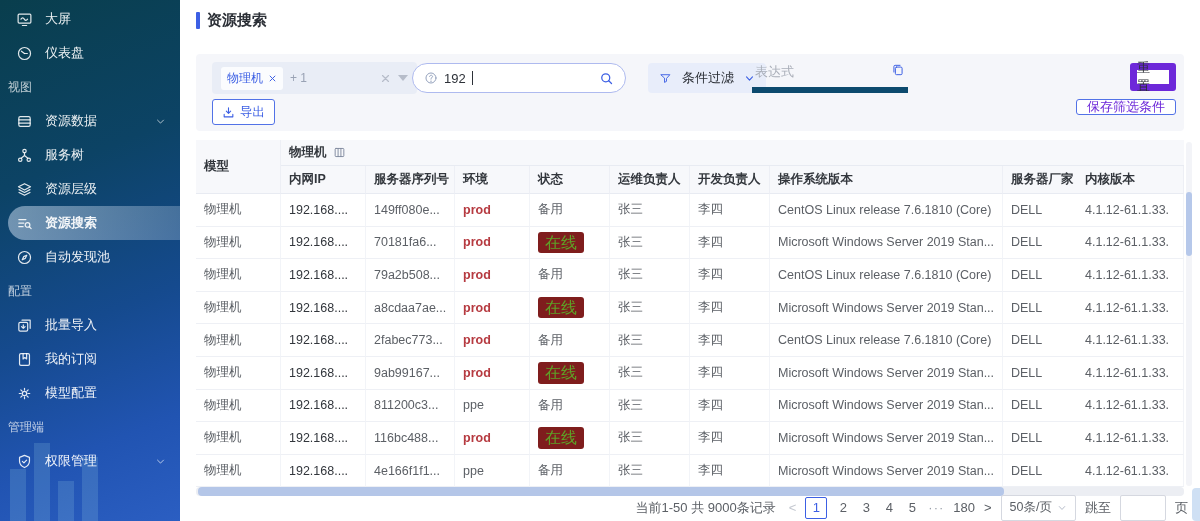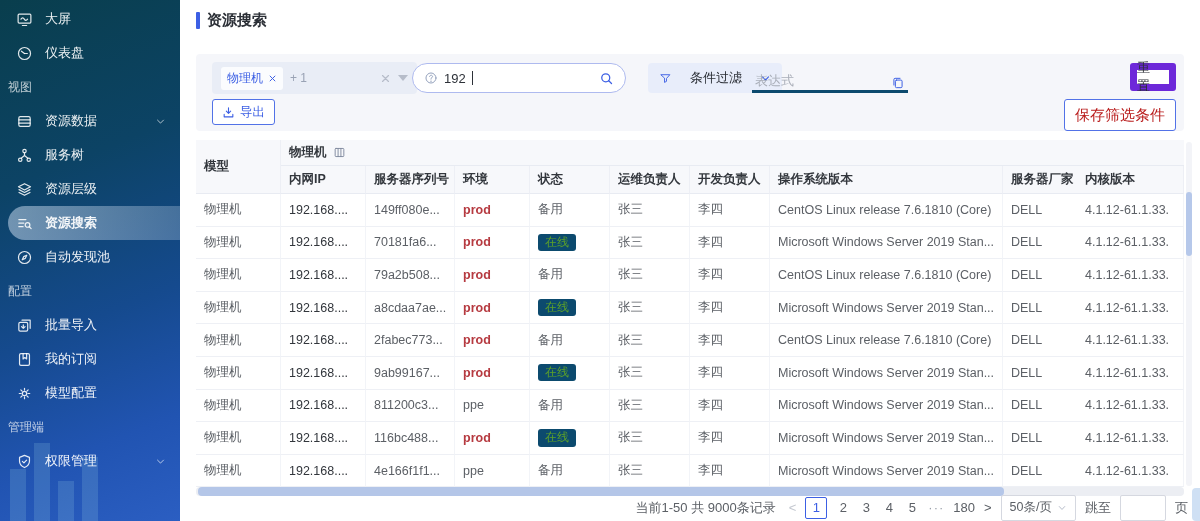--- a/index.html
+++ b/index.html
@@ -53,50 +53,50 @@
   .tri{width:0;height:0;border-left:5px solid transparent;border-right:5px solid transparent;border-top:6px solid #b6bcc9}
 
   .spill{position:absolute;left:216px;top:9px;width:214px;height:30px;background:#fff;border:1px solid #aebaef;
          border-radius:16px;box-sizing:border-box;display:flex;align-items:center;gap:6px;padding:0 11px}
   .spill .q{width:14px;height:14px;color:#93a0bb}
   .spill .val{font-size:13px;color:#2d3138}
   .spill .caret-bar{width:1px;height:14px;background:#2d3138}
   .spill .mag{margin-left:auto;width:15px;height:15px;color:#3C5FE4;cursor:pointer}
 
   .cond{position:absolute;left:452px;top:9px;height:30px;padding:0 11px;background:#e8edfa;border-radius:4px;
-        display:flex;align-items:center;gap:18px;font-size:13px;color:#2b2f36;cursor:pointer}
+        display:flex;align-items:center;gap:10px;font-size:13px;color:#2b2f36;cursor:pointer}
   .cond .funnel{width:13px;height:13px;color:#3C5FE4}
   .cond .dn{width:11px;height:11px;color:#3C5FE4}
 
-  .expr{position:absolute;left:556px;top:9px;width:156px;height:30px;border-bottom:3px solid #0c4a6e;
-        display:flex;align-items:flex-end;padding:0 3px;box-sizing:border-box}
+  .expr{position:absolute;left:556px;top:9px;width:156px;height:30px;border-bottom:6px solid #0c4a6e;
+        display:flex;align-items:flex-start;padding:0 3px;box-sizing:border-box}
   .expr .ph{font-size:13px;color:#a9aeb8}
   .expr .cp{margin-left:auto;width:14px;height:14px;color:#3C5FE4;cursor:pointer}
 
   .btn{display:flex;align-items:center;justify-content:center;background:#fff;box-sizing:border-box;cursor:pointer;border-radius:3px}
   .reset{position:absolute;right:8px;top:9px;width:46px;height:28px;border:7px solid #6d28d9;font-size:13px;color:#2b2f36;letter-spacing:2px}
   .export{position:absolute;left:16px;top:45px;height:26px;padding:0 9px;border:1px solid #5272e7;color:#3C5FE4;font-size:12.5px;gap:5px}
   .export .ic{width:13px;height:13px}
-  .savef{position:absolute;right:8px;top:45px;height:32px;padding:0 10px;border:1px solid #5272e7;color:#b91c1c;font-size:15px}
+  .savef{position:absolute;right:8px;top:45px;height:16px;padding:0 10px;border:1px solid #5272e7;color:#6d28d9;font-size:13px}
 
   
   .tbl{position:absolute;left:16px;top:140px;width:988px;height:348px;overflow:hidden;background:#fff;
        display:grid;font-size:12.5px;
        grid-template-columns:85px 85px 89px 75px 80px 80px 80px 233px 74px minmax(0,1fr);
        grid-template-rows:26px 28px repeat(9,32.6px);}
   .c{display:flex;align-items:center;padding:0 8px;border-bottom:1px solid #eef0f5;border-right:1px solid #f2f4f8;
      color:#5c6066;white-space:nowrap;overflow:hidden;box-sizing:border-box}
   .c:nth-child(10n){border-right:none}
   .th{background:#f7f8fb;color:#33373d;font-weight:700;border-bottom:1px solid #e8ebf2;border-right:1px solid #edeff5}
   .model-th{grid-row:1/3;grid-column:1}
   .group-th{grid-column:2/-1;gap:6px;border-right:none}
   .group-th .ic{width:13px;height:13px;color:#7d879c;cursor:pointer}
   .ip{font-weight:400;color:#32363c}
   .env-prod{color:#b63a40;font-weight:600}
-  .badge{background:#0c4a6e;color:#5ea227;padding:2px 7px;border-radius:3px;font-size:12px;line-height:1.1}
+  .badge{background:#7f1d1d;color:#5ea227;padding:2px 7px;border-radius:3px;font-size:16px;line-height:1.1}
 
   .vtrack{position:absolute;left:1006px;top:142px;width:6px;height:344px;background:#f3f4f8;border-radius:3px}
   .vthumb{position:absolute;left:1006px;top:192px;width:6px;height:64px;background:#b6c8ea;border-radius:3px;cursor:pointer}
   .htrack{position:absolute;left:16px;top:487px;width:988px;height:9px;background:#eceef3;border-radius:4px}
   .hthumb{position:absolute;left:18px;top:487px;width:806px;height:9px;background:#b4c6e8;border-radius:4px;cursor:pointer}
   .edge-strip{position:absolute;right:0;top:488px;width:8px;height:33px;background:#cfe0f4;border-radius:4px 0 0 4px}
 
   
   .pag{position:absolute;right:12px;top:495px;height:25px;display:flex;align-items:center;gap:9px;
        font-size:13px;color:#5c6066}

